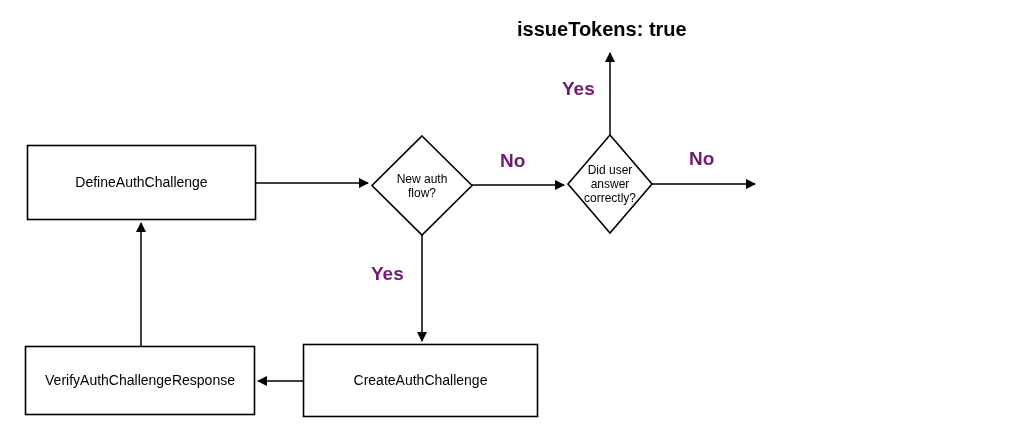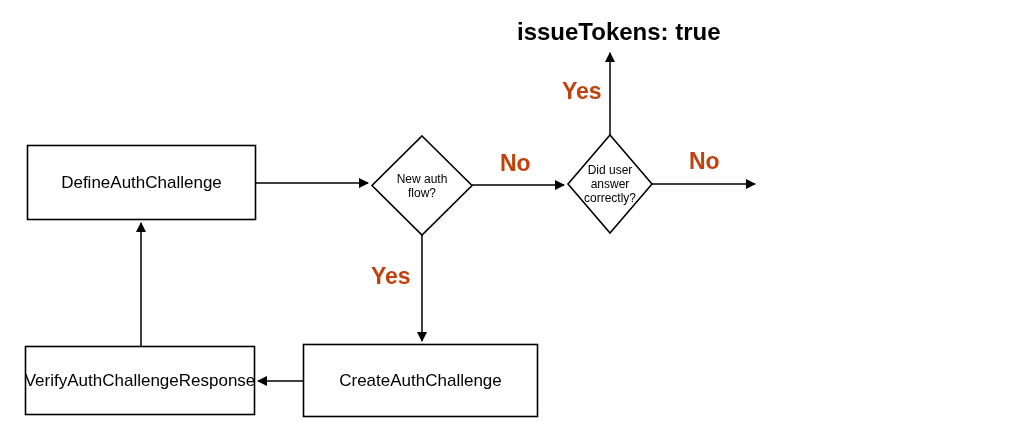--- a/index.html
+++ b/index.html
@@ -23,45 +23,45 @@
     height: 434px;
   }
   .node-label {
     position: absolute;
     display: flex;
     align-items: center;
     justify-content: center;
     text-align: center;
     color: #000000;
     font-family: "Liberation Sans", sans-serif;
-    font-size: 17px;
+    font-size: 14px;
     font-weight: 400;
     line-height: 1.25;
     pointer-events: none;
     white-space: nowrap;
   }
   .diamond-label {
     font-size: 12px;
     line-height: 1.18;
     white-space: normal;
   }
   .edge-label {
     position: absolute;
-    color: #c2410c;
+    color: #701a75;
     font-family: "Liberation Sans", sans-serif;
-    font-size: 23px;
+    font-size: 19px;
     font-weight: bold;
     text-align: center;
     white-space: nowrap;
   }
   .terminal-label {
     position: absolute;
     color: #000000;
     font-family: "Liberation Sans", sans-serif;
-    font-size: 24px;
+    font-size: 20px;
     font-weight: bold;
     white-space: nowrap;
   }
 </style>
 </head>
 <body>
 
 <div id="canvas">
 
   <svg id="flow-svg" viewBox="0 0 1024 434" xmlns="http://www.w3.org/2000/svg">

